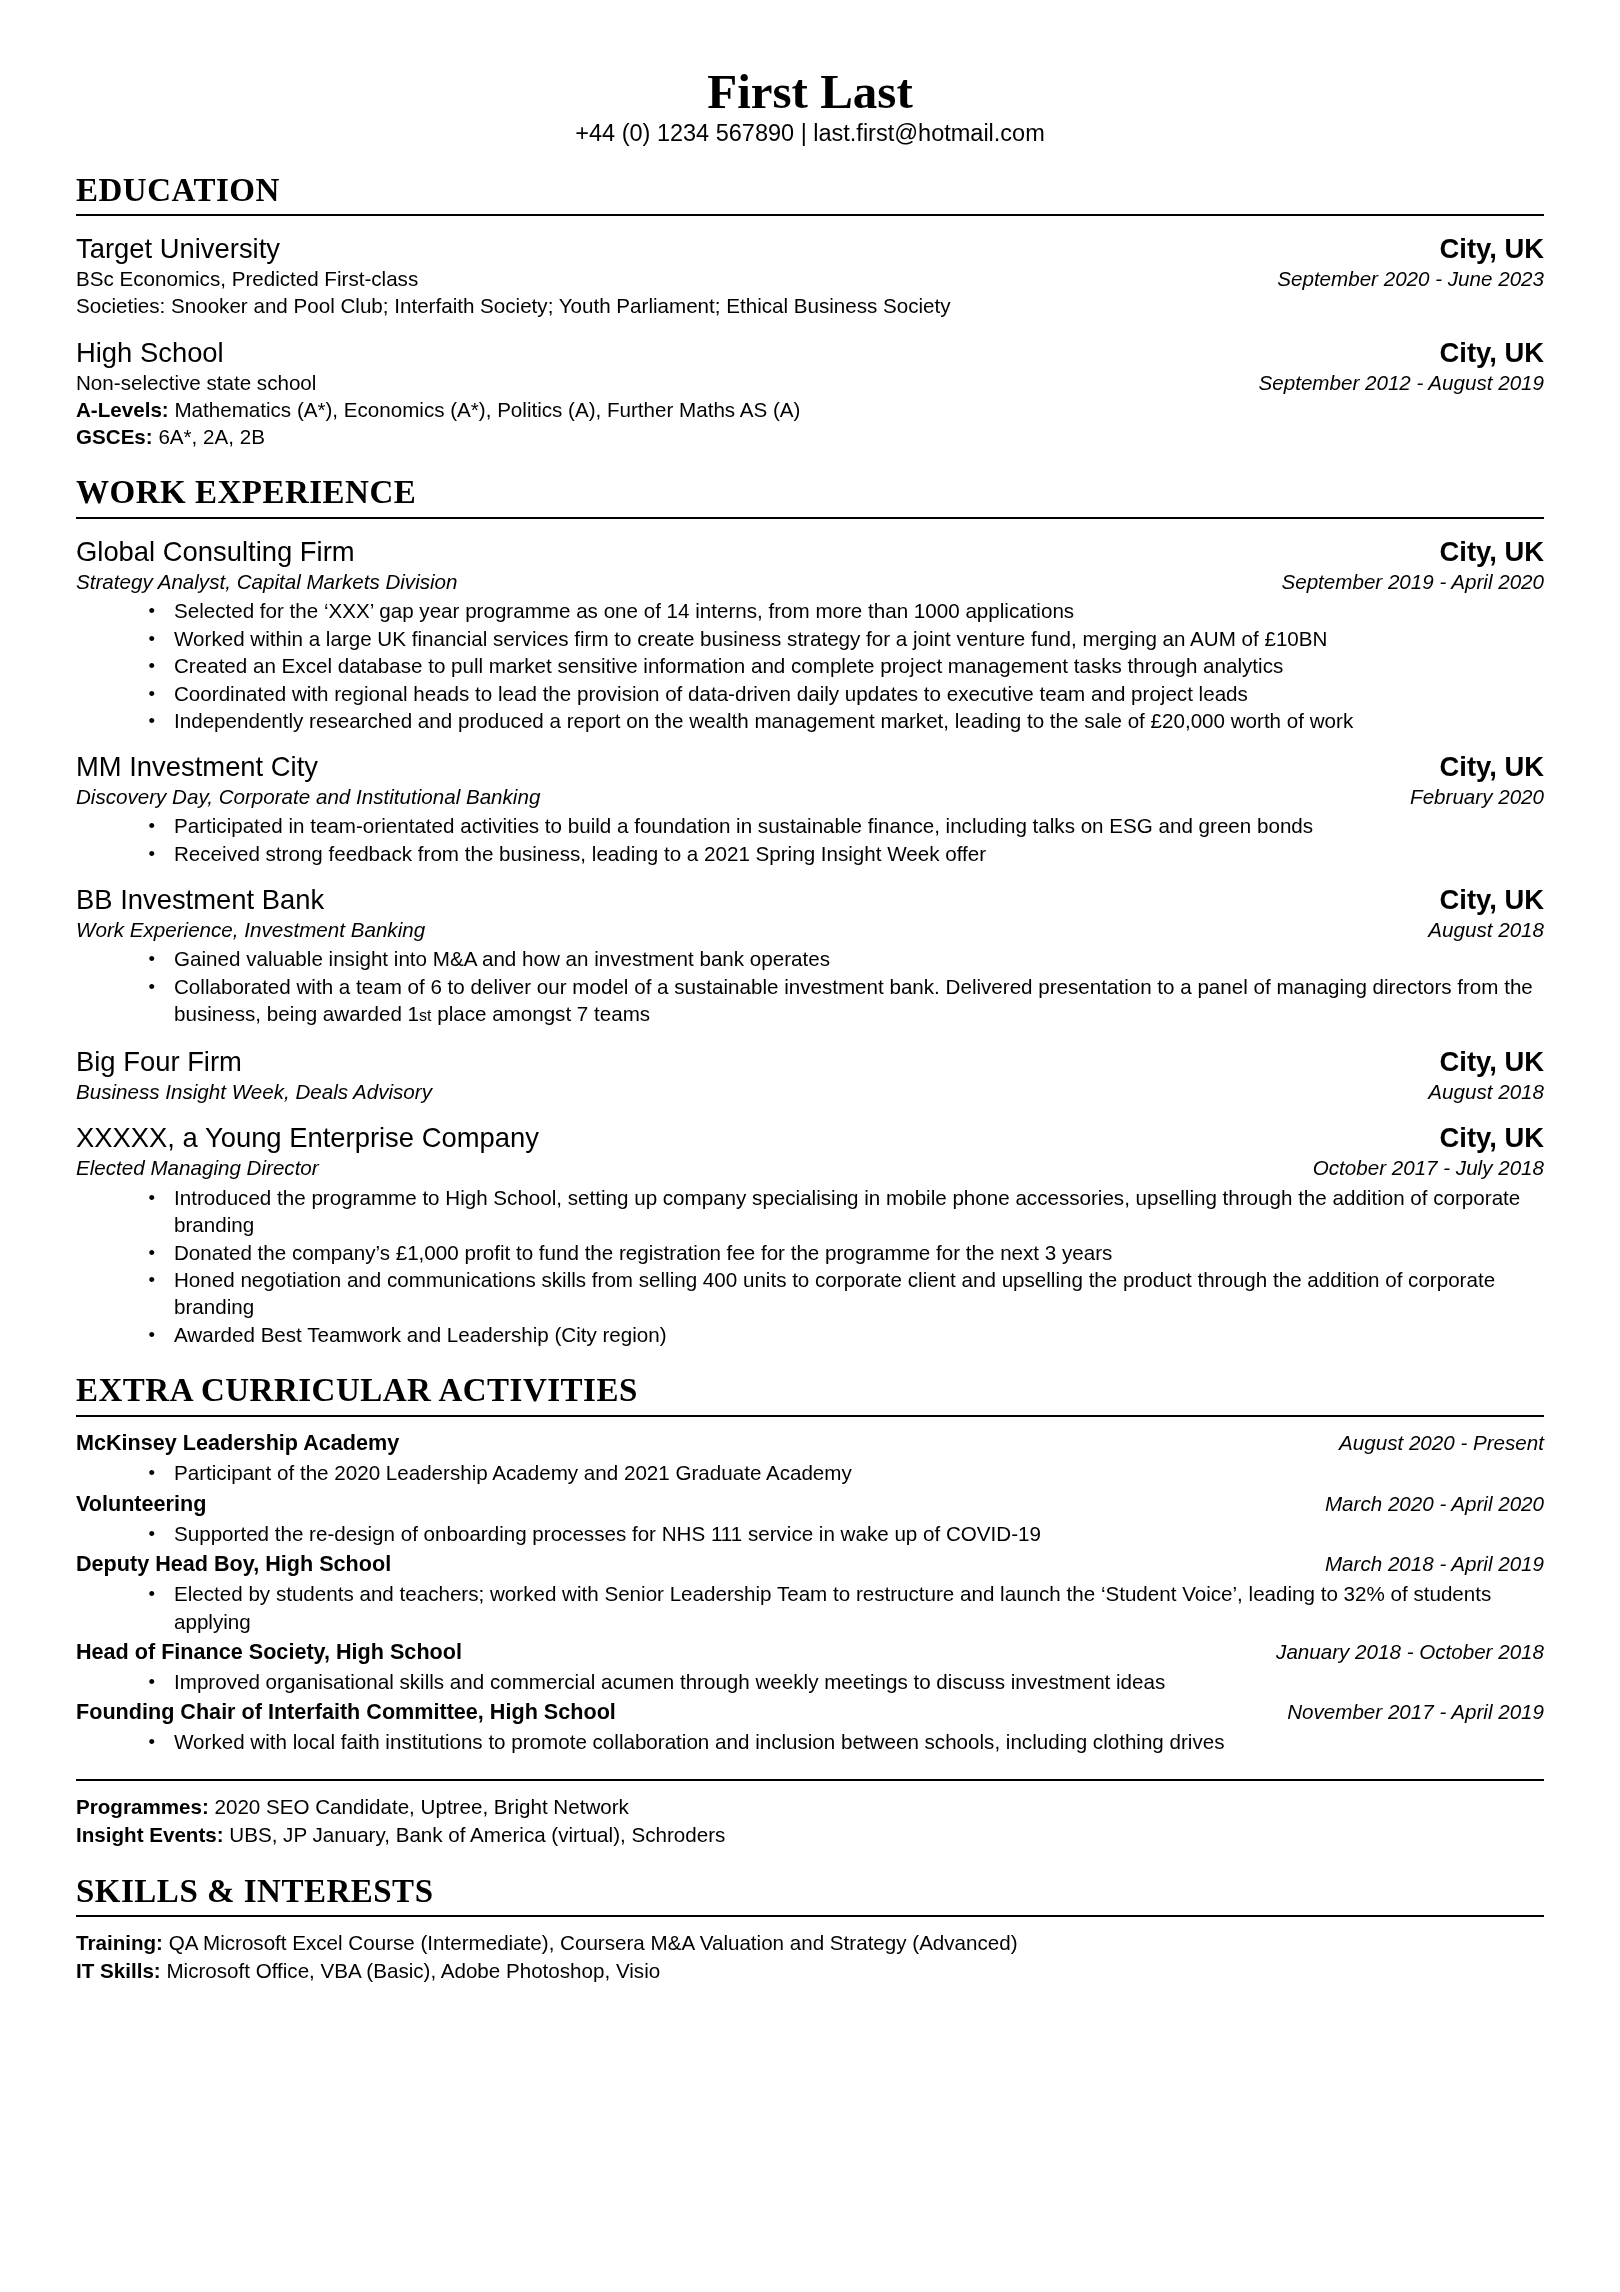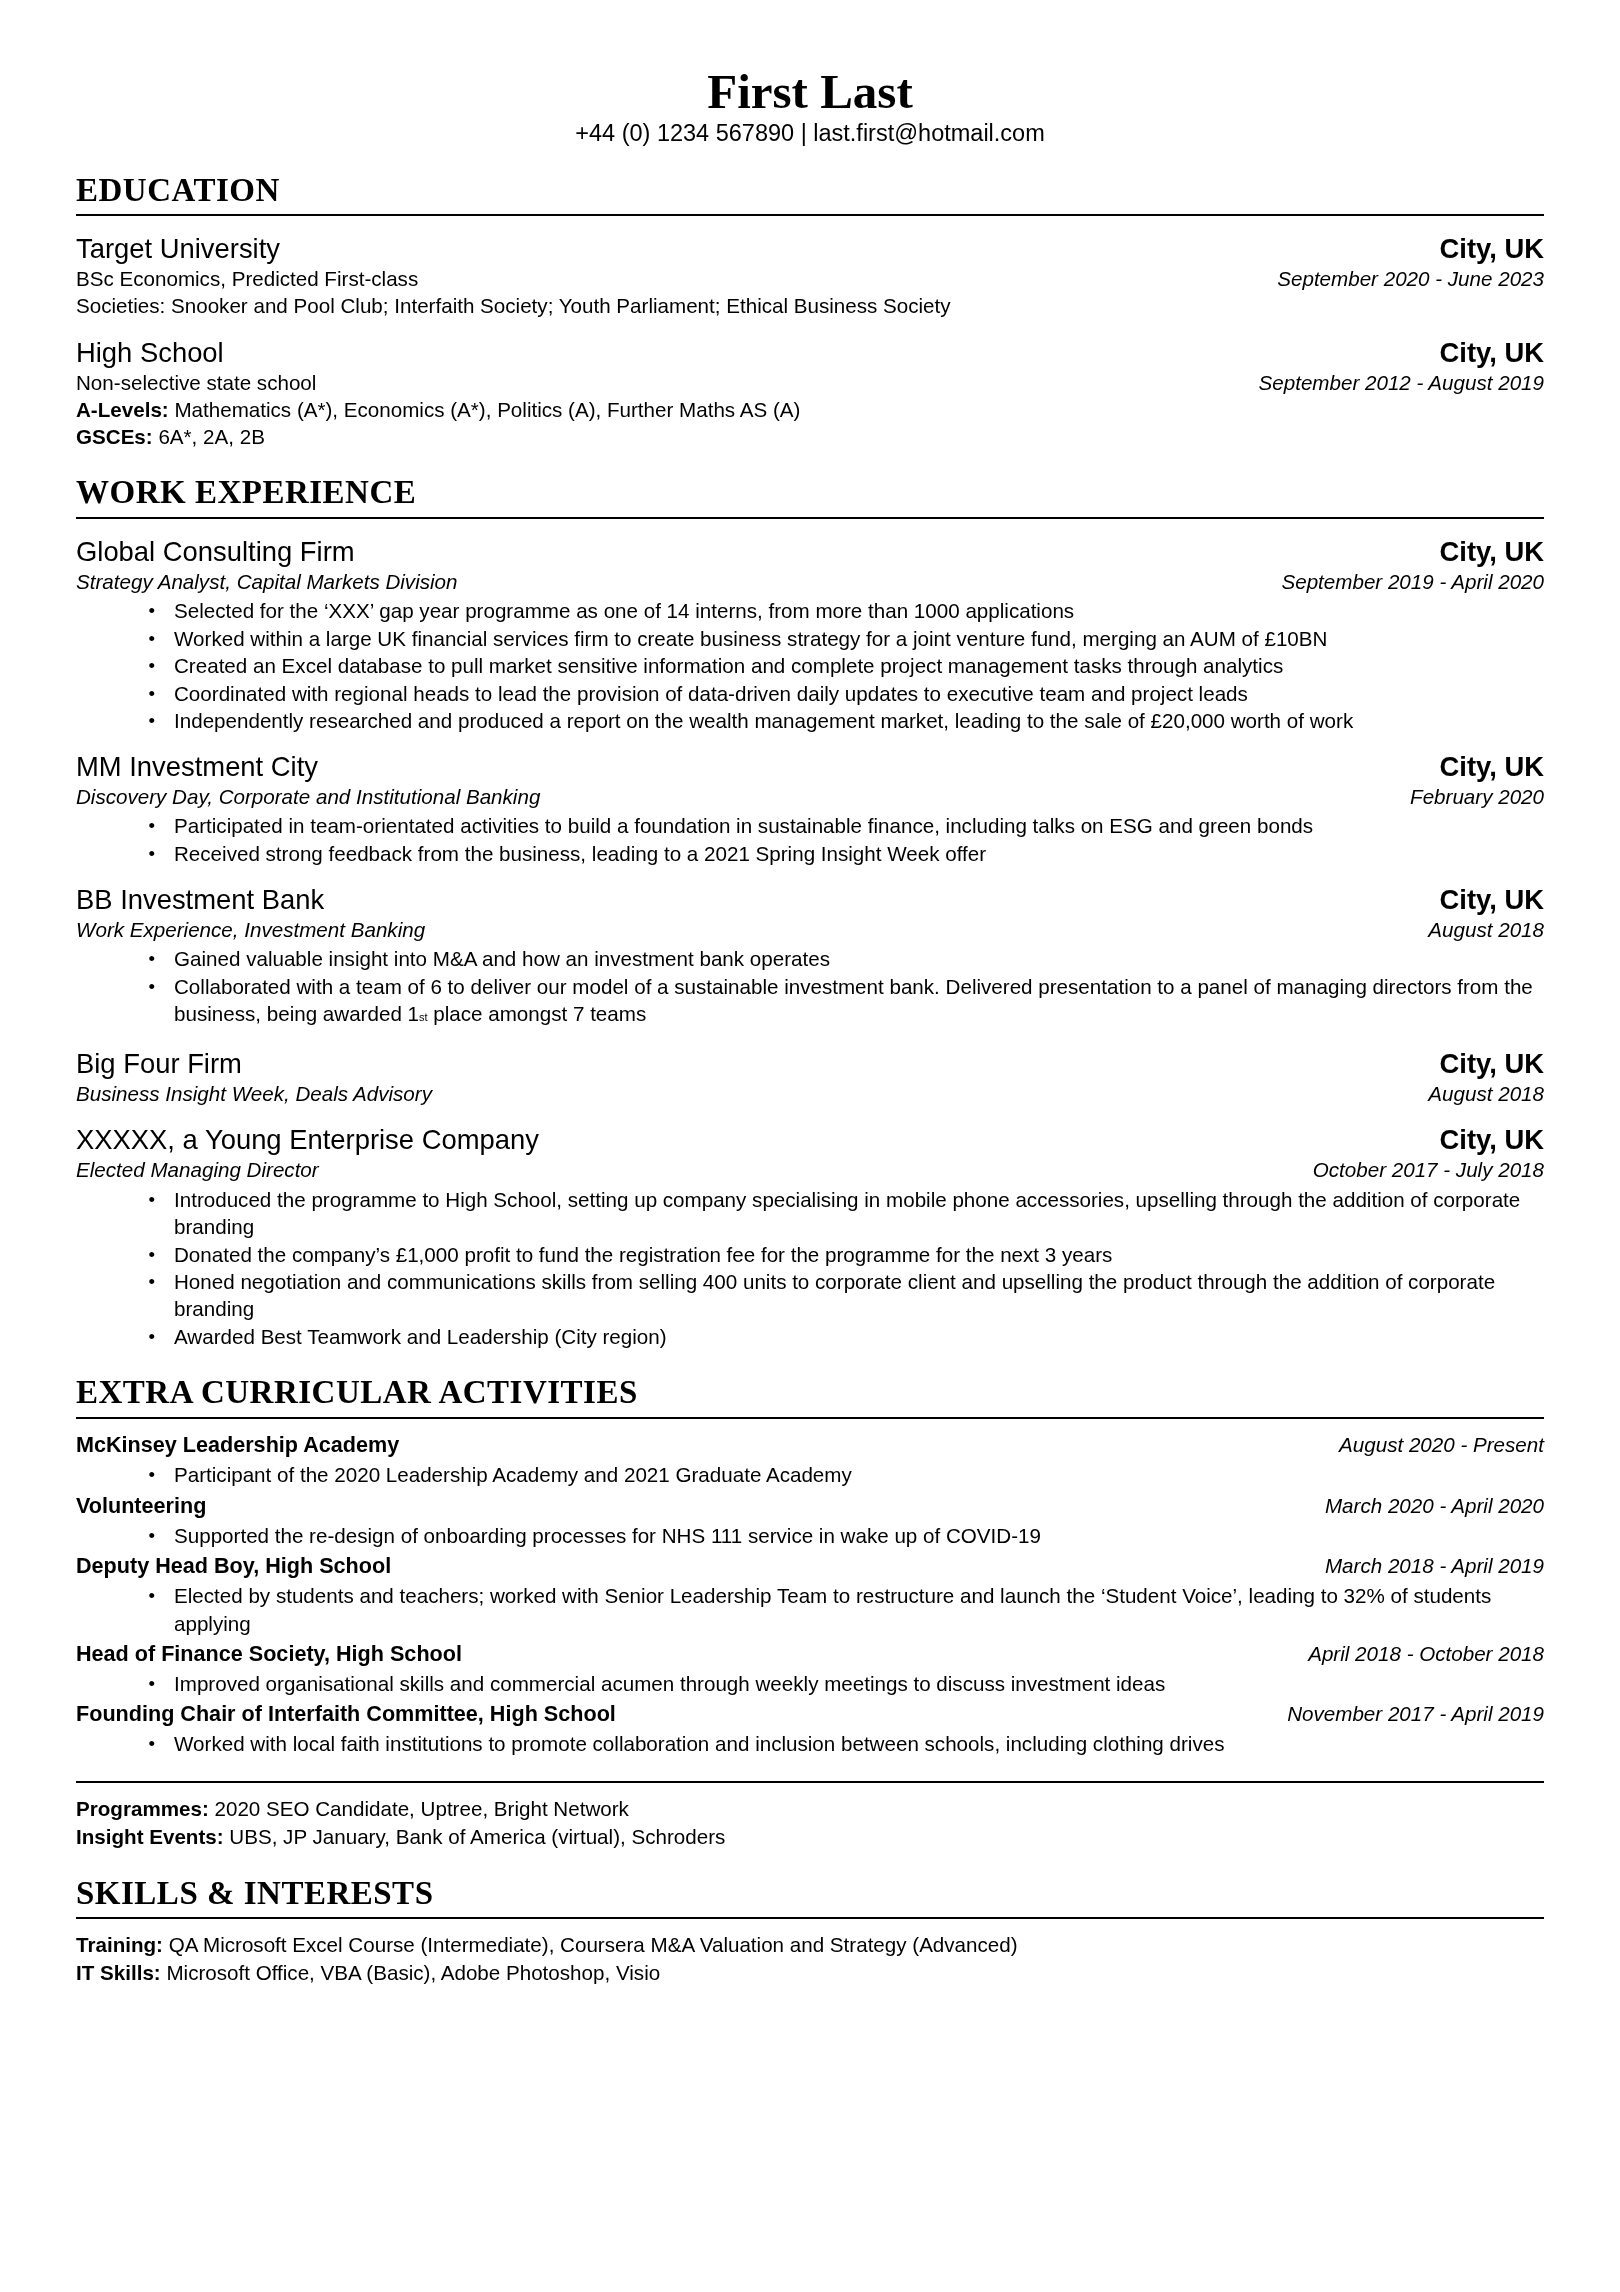--- a/index.html
+++ b/index.html
@@ -56,21 +56,21 @@
     font-size: 20.6px;
     line-height: 27.4px;
   }
   ul.bullets li::before {
     content: "\2022";
     position: absolute;
     left: -25.5px;
     top: 0;
     font-size: 18.6px;
   }
-  .small-st { font-size: 11px; }
+  .small-st { font-size: 16px; }
 
   .xtra-entry .row { margin-top: 2px; }
   .xtra-title { font-weight: bold; font-size: 21.6px; line-height: 29px; }
 
   .kv { font-size: 20.6px; line-height: 28px; }
   .kv .k { font-weight: bold; }
 </style>
 </head>
 <body>
 
@@ -220,21 +220,21 @@
         <span class="dates">March 2018 - April 2019</span>
       </div>
       <ul class="bullets">
         <li>Elected by students and teachers; worked with Senior Leadership Team to restructure and launch the ‘Student Voice’, leading to 32% of students applying</li>
       </ul>
     </div>
 
     <div class="xtra-entry">
       <div class="row">
         <span class="xtra-title">Head of Finance Society, High School</span>
-        <span class="dates">April 2018 - October 2018</span>
+        <span class="dates">January 2018 - October 2018</span>
       </div>
       <ul class="bullets">
         <li>Improved organisational skills and commercial acumen through weekly meetings to discuss investment ideas</li>
       </ul>
     </div>
 
     <div class="xtra-entry">
       <div class="row">
         <span class="xtra-title">Founding Chair of Interfaith Committee, High School</span>
         <span class="dates">November 2017 - April 2019</span>

